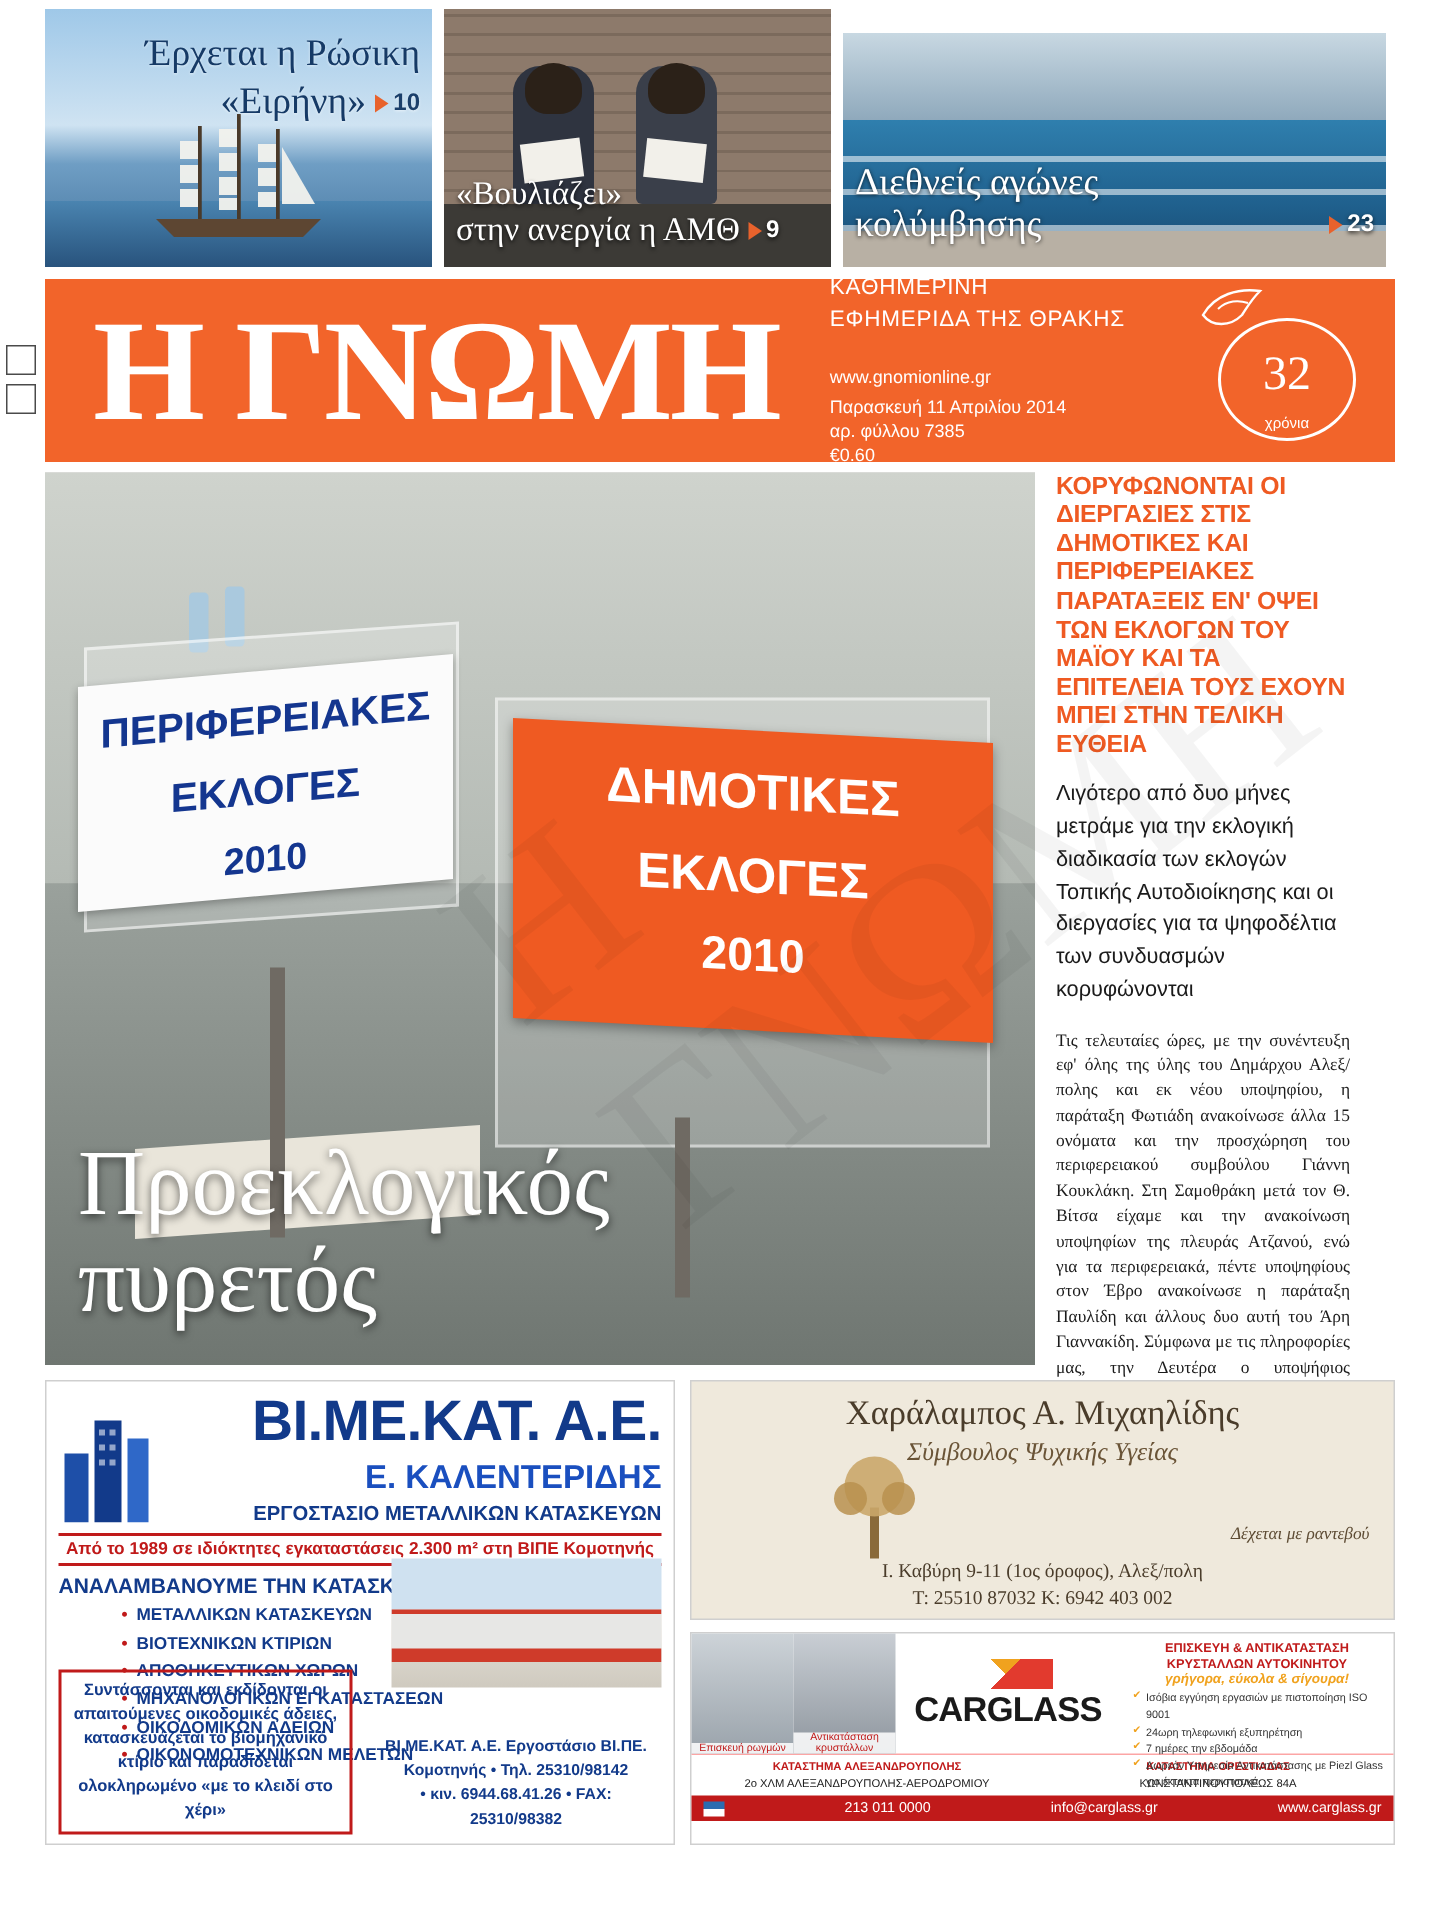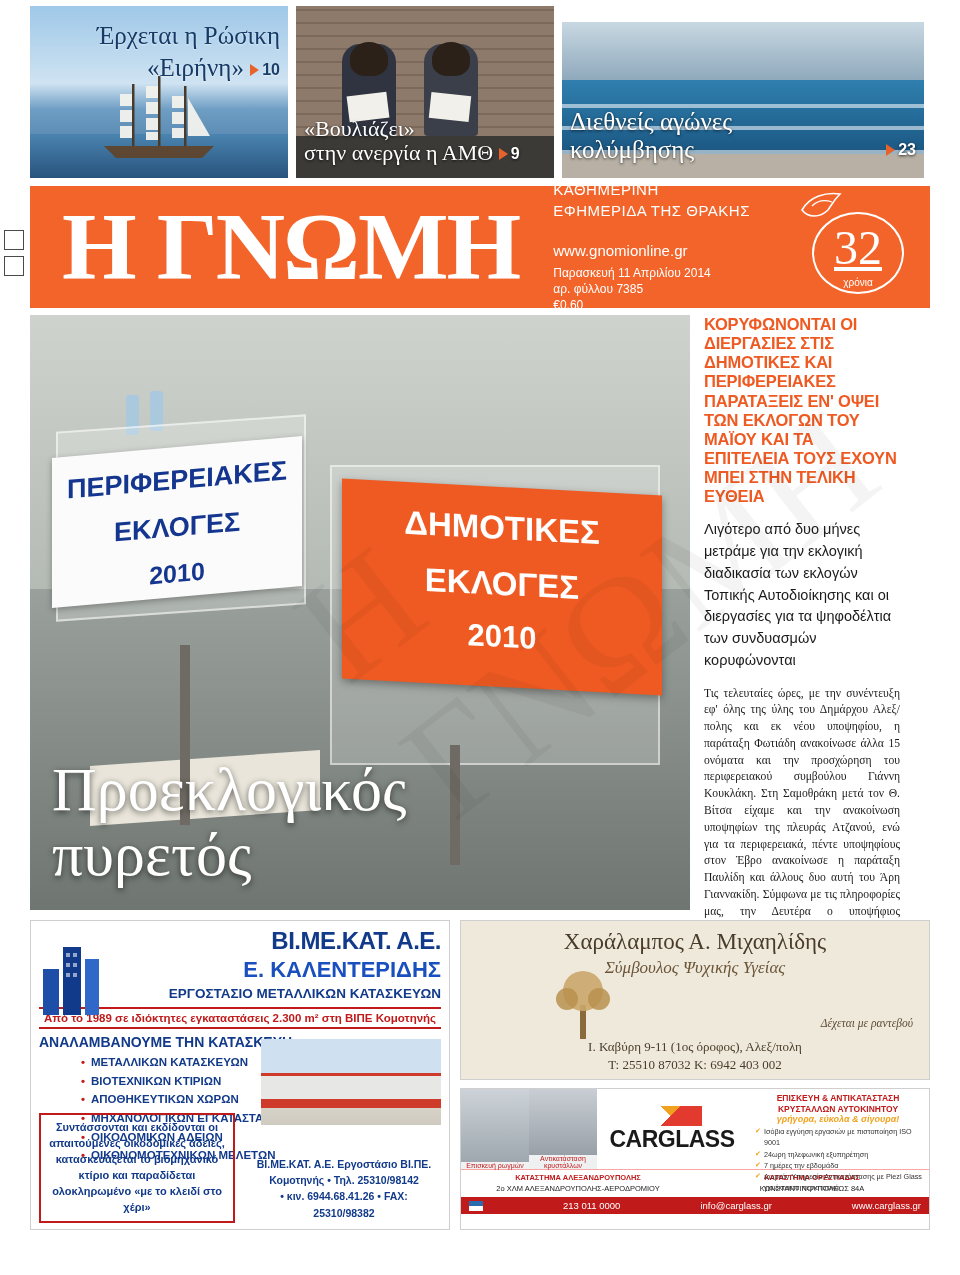--- a/index.html
+++ b/index.html
@@ -63,27 +63,27 @@
     margin-top:8px; height:122px; background:#f2642a; position:relative;
     display:flex; align-items:center; padding:0 18px;
   }
   .logo {
     font-family:"Liberation Serif", serif; font-weight:bold; color:#fff;
     font-size:96px; line-height:1; letter-spacing:-2px; margin-left:14px;
   }
   .mast-meta { margin-left:34px; color:#fff; line-height:1.35; }
   .mast-meta .m1 { font-size:15px; letter-spacing:.5px; }
   .mast-meta .m2 { font-size:15px; letter-spacing:.5px; }
-  .mast-meta .m3 { font-size:15px; margin-top:20px; }
+  .mast-meta .m3 { font-size:12px; margin-top:20px; }
   .mast-meta .m4 { font-size:12px; margin-top:4px; }
   .mast-meta .m5 { font-size:12px; }
   .mast-meta .m6 { font-size:12px; }
   .anniv { position:absolute; right:26px; top:16px; width:92px; height:92px; color:#fff; text-align:center; }
   .anniv .circle { position:absolute; inset:10px 0 0 0; border:2px solid #fff; border-radius:50%; }
-  .anniv .num { position:relative; font-family:"Liberation Serif",serif; font-size:48px; line-height:92px;text-decoration:underline; }
+  .anniv .num { position:relative; font-family:"Liberation Serif",serif; font-size:32px; line-height:92px; }
   .anniv .lbl { position:absolute; bottom:6px; left:0; right:0; font-size:10px; }
   .dove { position:absolute; right:86px; top:2px; width:46px; height:34px; }
 
   
   .edgemarks { position:absolute; left:4px; top:230px; width:22px; }
   .edgemarks div { width:20px; height:20px; border:1px solid #4a4a4a; margin-bottom:6px; }
 
   
   .main { display:flex; gap:10px; margin-top:7px; height:595px; }
   .lead-photo {
@@ -125,21 +125,21 @@
   .jump .tri { width:0;height:0;border-left:9px solid #ef5a22;border-top:6px solid transparent;border-bottom:6px solid transparent; }
 
   
   .ads { display:flex; gap:10px; margin-top:10px; height:310px; }
   .ad-left { width:420px; border:1px solid #cfcfcf; position:relative; padding:6px 8px; }
   .ad-right-col { width:470px; display:flex; flex-direction:column; gap:8px; }
   .ad-psych { flex:0 0 160px; border:1px solid #cfcfcf; background:#efe9dc; position:relative; padding:8px 12px; }
   .ad-carglass { flex:1; border:1px solid #cfcfcf; background:#fff; position:relative; }
 
   
-  .bm-title { text-align:right; font-weight:bold; font-size:24px; color:#123a8a; letter-spacing:-.5px; }
+  .bm-title { text-align:right; font-weight:bold; font-size:38px; color:#123a8a; letter-spacing:-.5px; }
   .bm-sub   { text-align:right; font-weight:bold; font-size:22px; color:#1a4fbf; margin-top:2px;}
   .bm-sub2  { text-align:right; font-weight:bold; font-size:13.5px; color:#123a8a; margin-top:3px;}
   .bm-bar   { margin-top:6px; font-weight:bold; font-size:11.5px; color:#c01a1a; border-top:2px solid #c01a1a; border-bottom:2px solid #c01a1a; padding:3px 0; text-align:center;}
   .bm-h     { margin-top:5px; font-weight:bold; font-size:14px; color:#123a8a;}
   .bm-list  { margin-top:3px; font-weight:bold; font-size:11.5px; color:#123a8a; line-height:1.62; }
   .bm-list li { list-style:none; position:relative; padding-left:12px; }
   .bm-list li:before { content:"•"; position:absolute; left:2px; color:#c01a1a; }
   .bm-photo { position:absolute; right:8px; top:118px; width:180px; height:86px; background:linear-gradient(180deg,#cfe1f0 0%,#cfe1f0 42%,#e8e4dc 42%,#cfcabf 100%); overflow:hidden;}
   .bm-photo .bld { position:absolute; left:0; right:0; top:34px; height:34px; background:#e7e7e5; border-top:3px solid #cf3b2a; }
   .bm-photo .red { position:absolute; left:0; right:0; top:60px; height:9px; background:#cf3b2a; }

